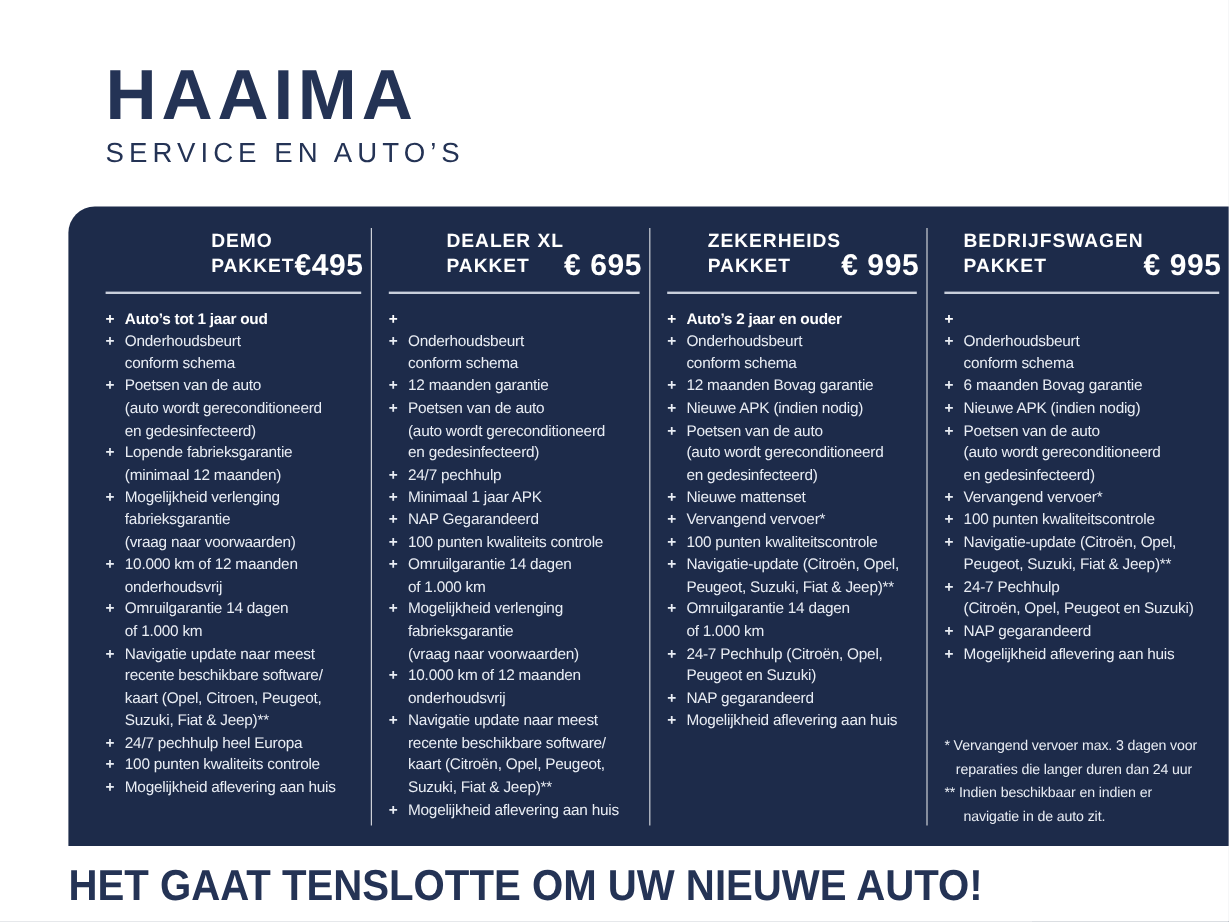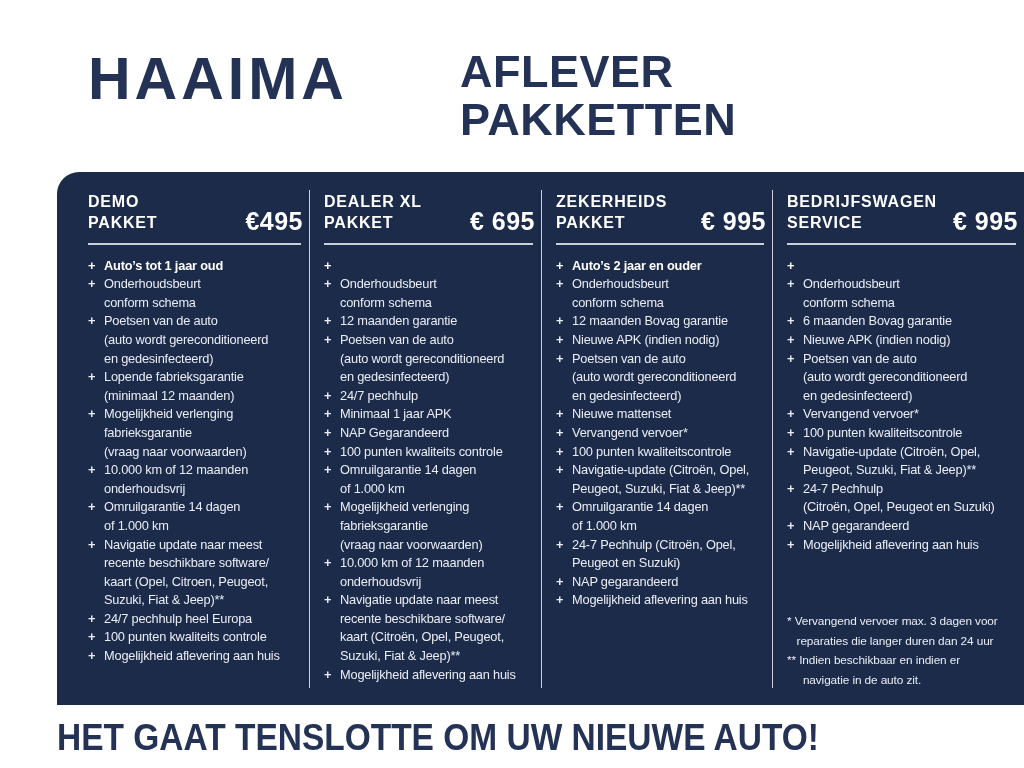--- a/index.html
+++ b/index.html
@@ -24,21 +24,21 @@
   .panel{position:absolute;left:57px;top:172px;width:967px;height:533px;
     background:var(--panel_bg);border-radius:22px 0 0 0;
     display:flex;padding:18px 0 17px;}
   .col{padding:2px 6px 0 14px;}
   .col:not(:last-child){border-right:1px solid rgba(255,255,255,.78);}
   .col-0{width:253px;padding-left:31px;}
   .col-1{width:232px;}
   .col-2{width:231px;}
   .col-3{flex:1;}
 
-  .pkg-head{display:flex;justify-content:space-between;align-items:flex-end;color:#fff;}
+  .pkg-head{display:flex;justify-content:flex-end;align-items:flex-end;color:#fff;}
   .pkg-name{font-size:16px;font-weight:800;letter-spacing:.8px;line-height:1.3;white-space:pre-line;}
   .pkg-price{font-size:25px;font-weight:800;letter-spacing:.5px;line-height:1;white-space:nowrap;}
   .pkg-rule{border:none;border-top:2px solid var(--divider);margin:9px 2px 0 0;}
 
   .items{margin-top:12px;}
   .item{display:flex;font-size:12.8px;letter-spacing:-.2px;line-height:18.6px;color:var(--text_light);}
   .item .plus{width:16px;flex:none;font-weight:700;}
   .item .itxt{white-space:pre-line;}
   .item.bold{font-weight:700;color:#fff;}
 
@@ -50,26 +50,23 @@
     font-size:36px;font-weight:800;letter-spacing:0;
     transform:scaleX(.93);transform-origin:left top;white-space:nowrap;}
 </style>
 </head>
 <body>
 
 <div class="page">
 
   <div class="logo">
     <div class="logo-title">HAAIMA</div>
-  </div>
-
-  <div class="page-title">
-    <div>AFLEVER</div>
-    <div>PAKKETTEN</div>
-  </div>
+    <div class="logo-subtitle">SERVICE EN AUTO’S</div>
+  </div>
+
 
   <section class="panel">
   <div class="col col-0">
     <div class="pkg-head">
       <div class="pkg-name">DEMO
 PAKKET</div>
       <div class="pkg-price">€495</div>
     </div>
     <hr class="pkg-rule">
     <div class="items">
@@ -271,21 +268,21 @@
             <span class="plus">+</span>
             <span class="itxt">Mogelijkheid aflevering aan huis</span>
           </div>
         </div>
 
   </div>
 
   <div class="col col-3">
     <div class="pkg-head">
       <div class="pkg-name">BEDRIJFSWAGEN
-SERVICE</div>
+PAKKET</div>
       <div class="pkg-price">€ 995</div>
     </div>
     <hr class="pkg-rule">
     <div class="items">
           <div class="item bold">
             <span class="plus">+</span>
           </div>
           <div class="item">
             <span class="plus">+</span>
             <span class="itxt">Onderhoudsbeurt

